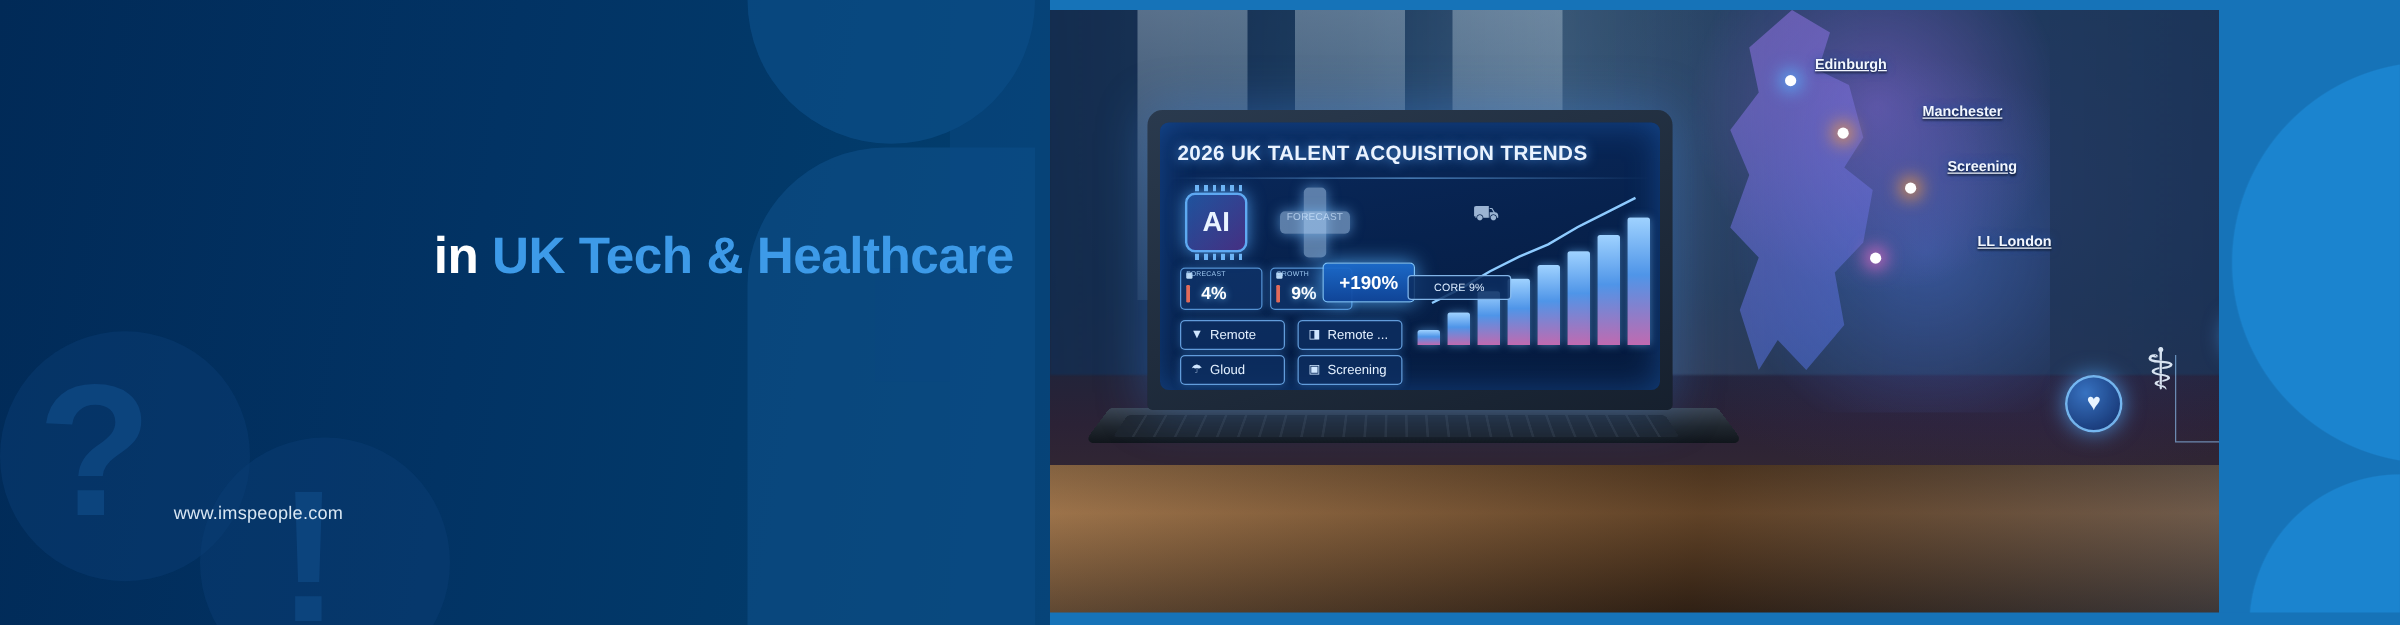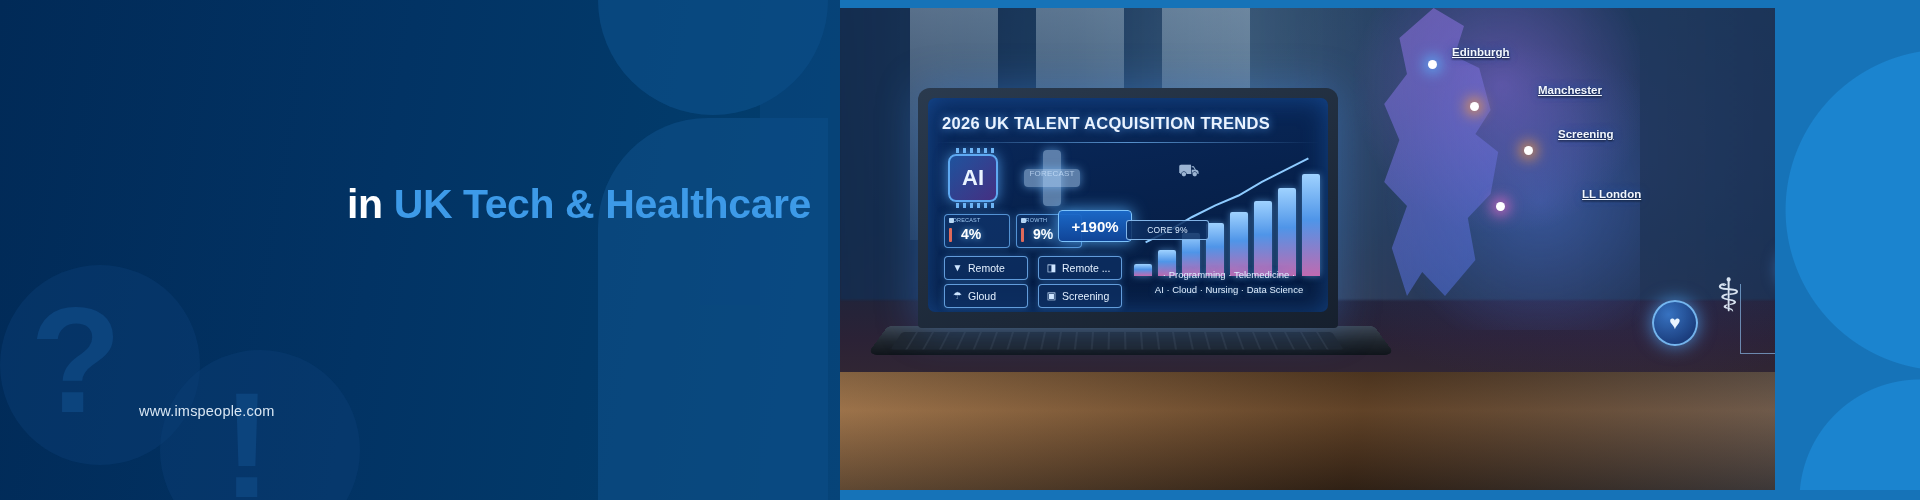--- a/index.html
+++ b/index.html
@@ -412,24 +412,20 @@
               <div class="bar" style="height: 78.1818%;"></div>
               <div class="bar" style="height: 90.9091%;"></div>
             </div>
           <svg class="trend" viewBox="0 0 186 112" preserveAspectRatio="none">
             <polyline id="trend-path" fill="none" stroke="#8ecbff" stroke-width="2" points="11.6,94.4 34.9,82.7 58.1,69.0 81.4,57.3 104.6,47.5 127.9,33.8 151.1,22.1 174.4,10.3"></polyline>
           </svg>
           <div class="car-ico">⛟</div>
           <div class="chart-tip">CORE 9%</div>
         </div>
 
-        <div class="tags">
-          <div>· Programming  · Telemedicine ·</div>
-          <div>AI · Cloud · Nursing · Data Science</div>
-        </div>
 
       </div>
     </div>
 
     <div class="uk-map">
       <div class="map-body"></div>
       <div class="map-node blue" style="left:118px; top:70px;"></div>
       <div class="map-node" style="left:160px; top:112px;"></div>
       <div class="map-node" style="left:214px; top:156px;"></div>
       <div class="map-node pink" style="left:186px; top:212px;"></div>

